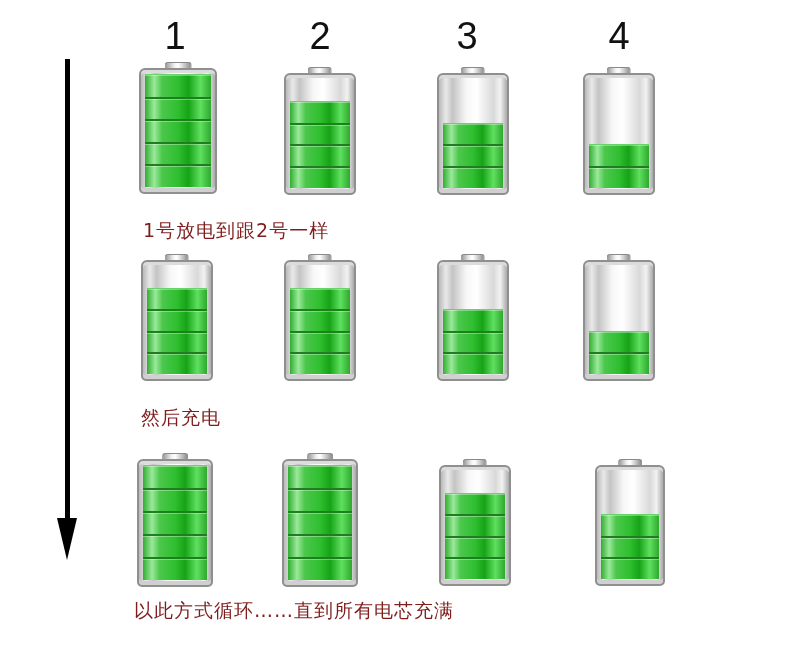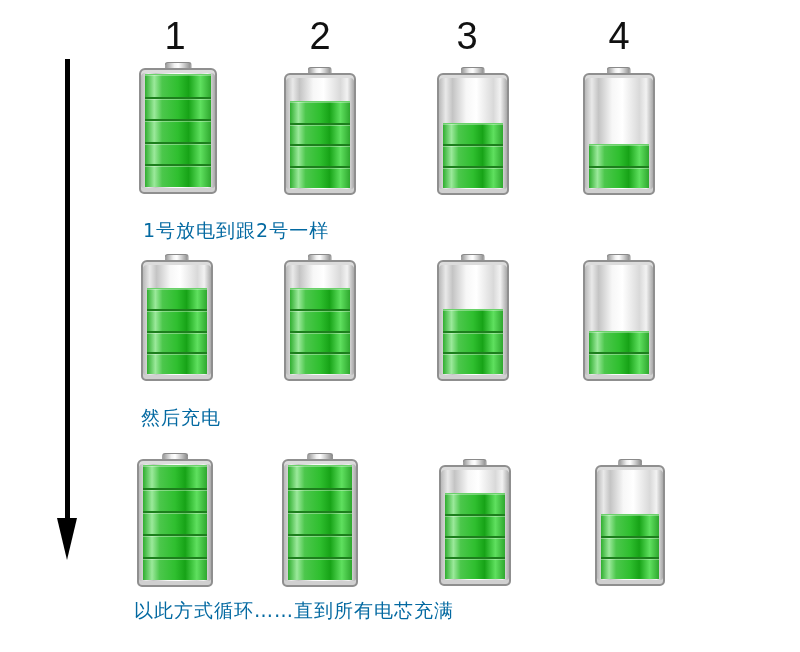--- a/index.html
+++ b/index.html
@@ -11,21 +11,21 @@
     position: absolute; top: 14px; width: 60px; text-align: center;
     font-family: "Liberation Sans", "DejaVu Sans", sans-serif;
     font-size: 38px; line-height: 44px; color: #111;
   }
   .arrow-line { position: absolute; left: 65px; top: 59px; width: 5px; height: 465px; background: #000; }
   .arrow-head {
     position: absolute; left: 57px; top: 518px; width: 0; height: 0;
     border-left: 10px solid transparent; border-right: 10px solid transparent;
     border-top: 42px solid #000;
   }
-  .caption { position: absolute; font-size: 19px; line-height: 24px; color: #0369a1; letter-spacing: 1px; white-space: nowrap; }
+  .caption { position: absolute; font-size: 19px; line-height: 24px; color: #7f1d1d; letter-spacing: 1px; white-space: nowrap; }
 
   .battery { position: absolute; }
   .battery .cap {
     position: absolute; left: 50%; transform: translateX(-50%); top: 0;
     width: 34%; height: 7px; border-radius: 3px 3px 0 0;
     background: linear-gradient(to right, #9a9a9a, #f2f2f2 35%, #ffffff 50%, #c9c9c9 75%, #8d8d8d);
     border: 1px solid #8a8a8a; border-bottom: none; box-sizing: border-box;
   }
   .battery .body {
     position: absolute; left: 0; right: 0; top: 6px; bottom: 0;

